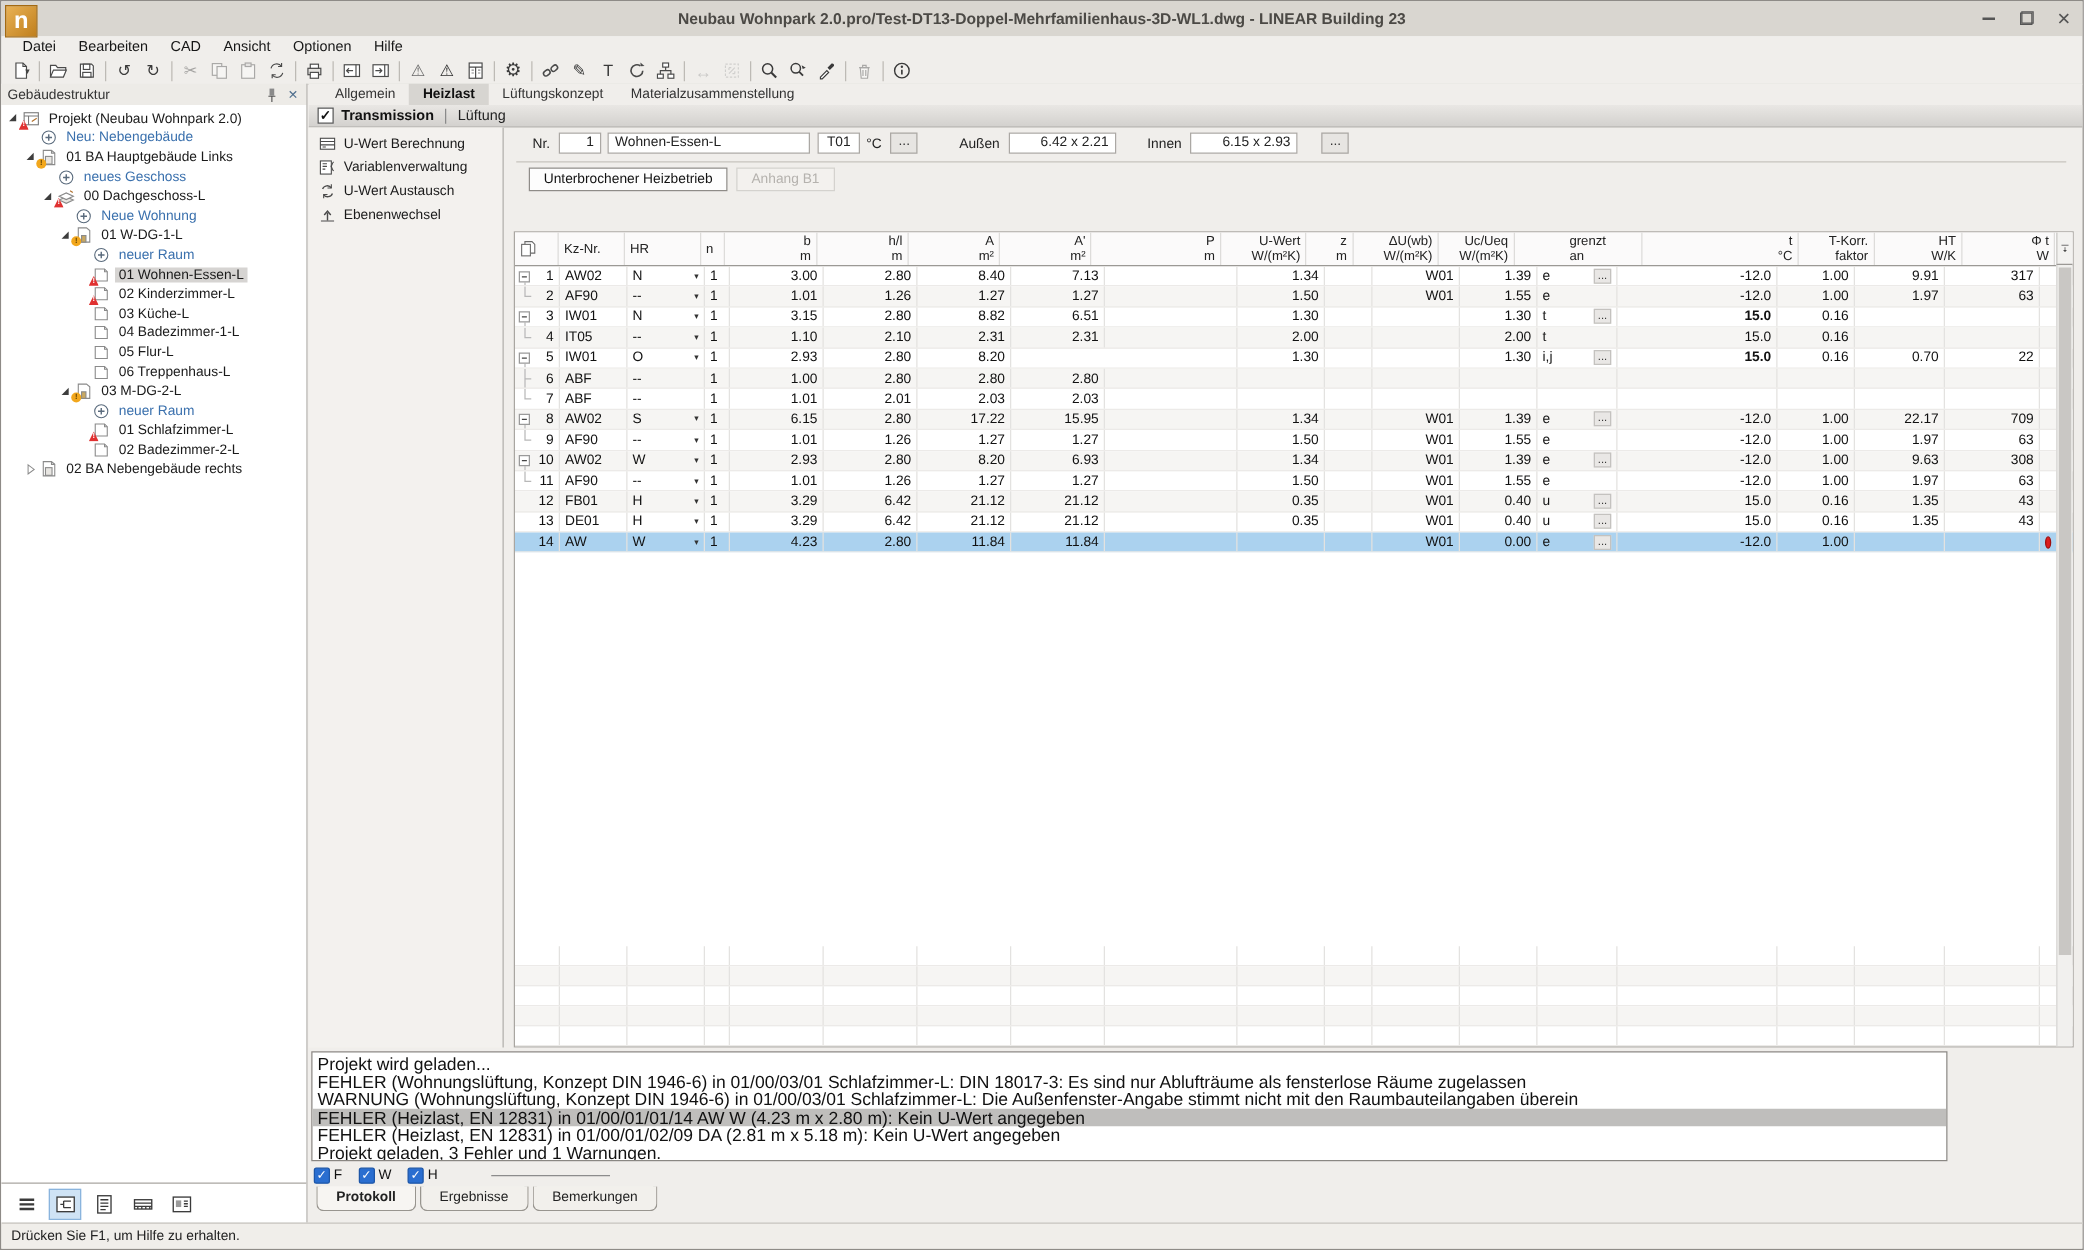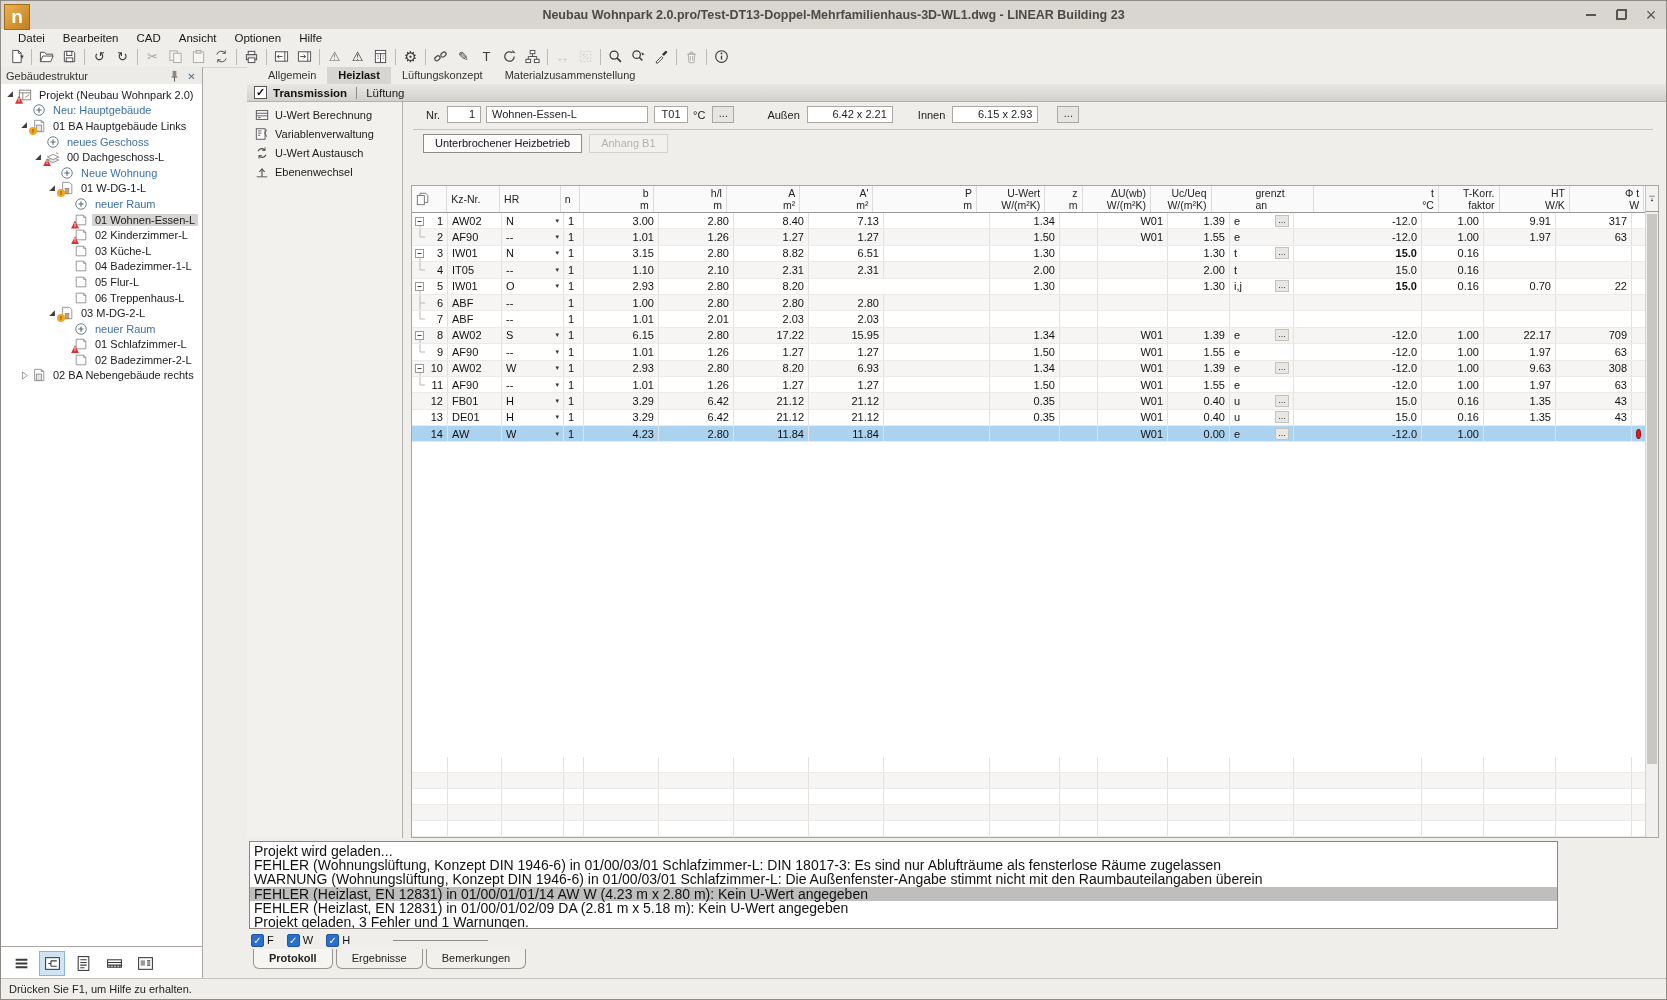--- a/index.html
+++ b/index.html
@@ -29,21 +29,21 @@
            font-size:11.5px;color:#161616;background:#f0eeeb;}
   .menu-item{padding:1px 9px;}
   #toolbar{position:absolute;top:45px;left:0;right:0;height:21px;display:flex;align-items:center;padding-left:4px;
            background:#f0eeeb;border-bottom:1px solid #d8d5d0;}
   .tb-btn{width:23px;height:20px;display:flex;align-items:center;justify-content:center;}
   .tb-btn.disabled{opacity:.42;}
   .tb-sep{width:1px;height:16px;background:#bdbab5;margin:0 3px;flex:0 0 auto;}
   .tb-caret{font-size:7px;color:#444;margin-left:-4px;}
 
   
-  #sidebar{position:absolute;left:0;top:66px;width:202px;bottom:20px;background:#fff;
+  #sidebar{position:absolute;left:0;top:66px;width:245px;bottom:20px;background:#fff;
            border-right:1px solid #a9a6a1;display:flex;flex-direction:column;box-sizing:border-box;}
   #sidebar-header{height:17px;flex:0 0 17px;background:#edebe7;display:flex;align-items:center;padding:0 5px;
                   font-size:11px;color:#333;}
   #sidebar-title{flex:1;}
   #pin,#sb-close{width:13px;height:13px;margin-left:4px;}
   #tree{flex:1;overflow:hidden;padding-top:3px;background:#fff;}
   .tree-row{height:15.6px;display:flex;align-items:center;font-size:11px;color:#1a1a1a;white-space:nowrap;}
   .t-ind{flex:0 0 auto;height:1px;}
   .t-exp{width:13px;height:13px;flex:0 0 13px;display:flex;align-items:center;justify-content:center;}
   .t-icw{width:16px;height:14px;position:relative;margin:0 2px 0 1px;display:flex;flex:0 0 16px;}
@@ -411,21 +411,21 @@
           <span class="t-ind" style="width: 17px;"></span>
           <span class="t-exp"></span>
           <span class="t-icw">
             <span class="ic">
               <svg viewBox="0 0 16 16">
                 <circle cx="8" cy="8" r="6" fill="#fff" stroke="#5a6b7d"></circle>
                 <path d="M8 5v6M5 8h6" stroke="#5a6b7d" stroke-width="1.3"></path>
               </svg>
             </span>
           </span>
-          <span class="t-label link">Neu: Hauptgebäude</span>
+          <span class="t-label link">Neu: Nebengebäude</span>
         </div>
         <div class="tree-row">
           <span class="t-ind" style="width: 17px;"></span>
           <span class="t-exp">
             <svg viewBox="0 0 16 16">
               <path d="M11 4v7H4z" fill="#3d3d3d"></path>
             </svg>
           </span>
           <span class="t-icw">
             <span class="ic">

